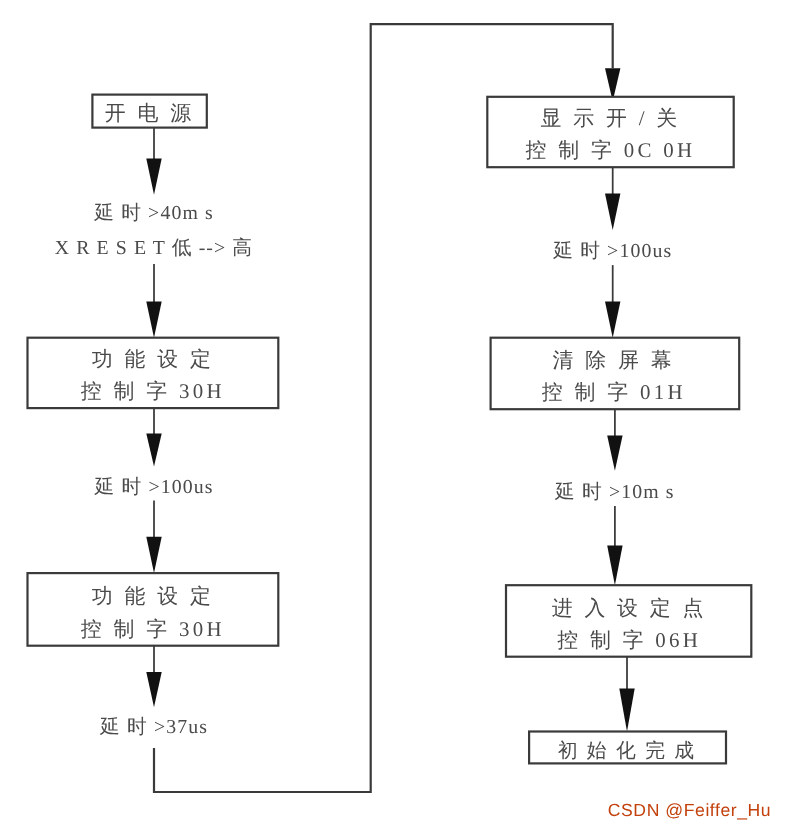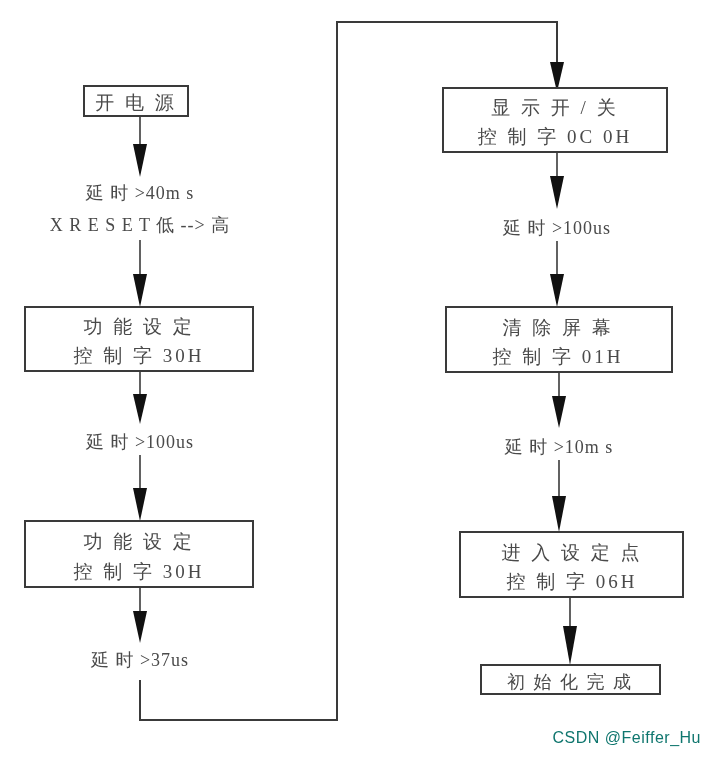--- a/index.html
+++ b/index.html
@@ -55,21 +55,21 @@
   text.label {
     font-size: 18px;
     letter-spacing: 1px;
   }
   .watermark {
     position: absolute;
     right: 14px;
     bottom: 14px;
     font-family: "Liberation Sans", sans-serif;
     font-size: 16px;
-    color: #0f766e;
+    color: #c2410c;
     letter-spacing: 0.5px;
     white-space: nowrap;
   }
 </style>
 </head>
 <body>
 
 <svg id="flow" viewBox="0 0 715 761" xmlns="http://www.w3.org/2000/svg">
 
   <path class="conn" d="M 140 680 L 140 720 L 337 720 L 337 22 L 557 22 L 557 62"></path>

